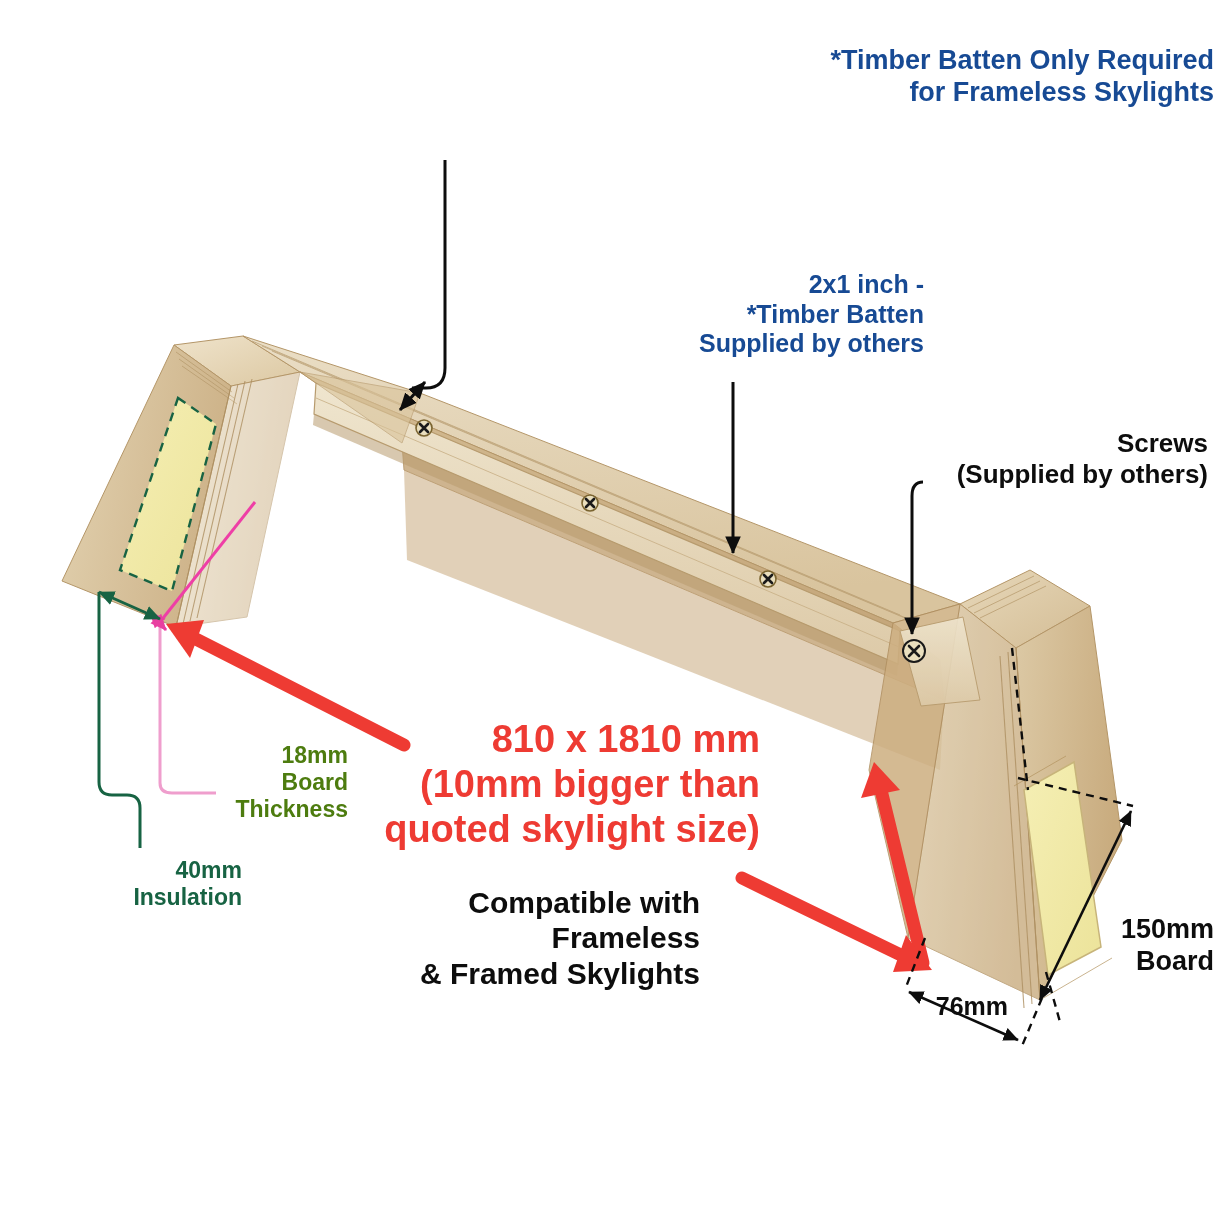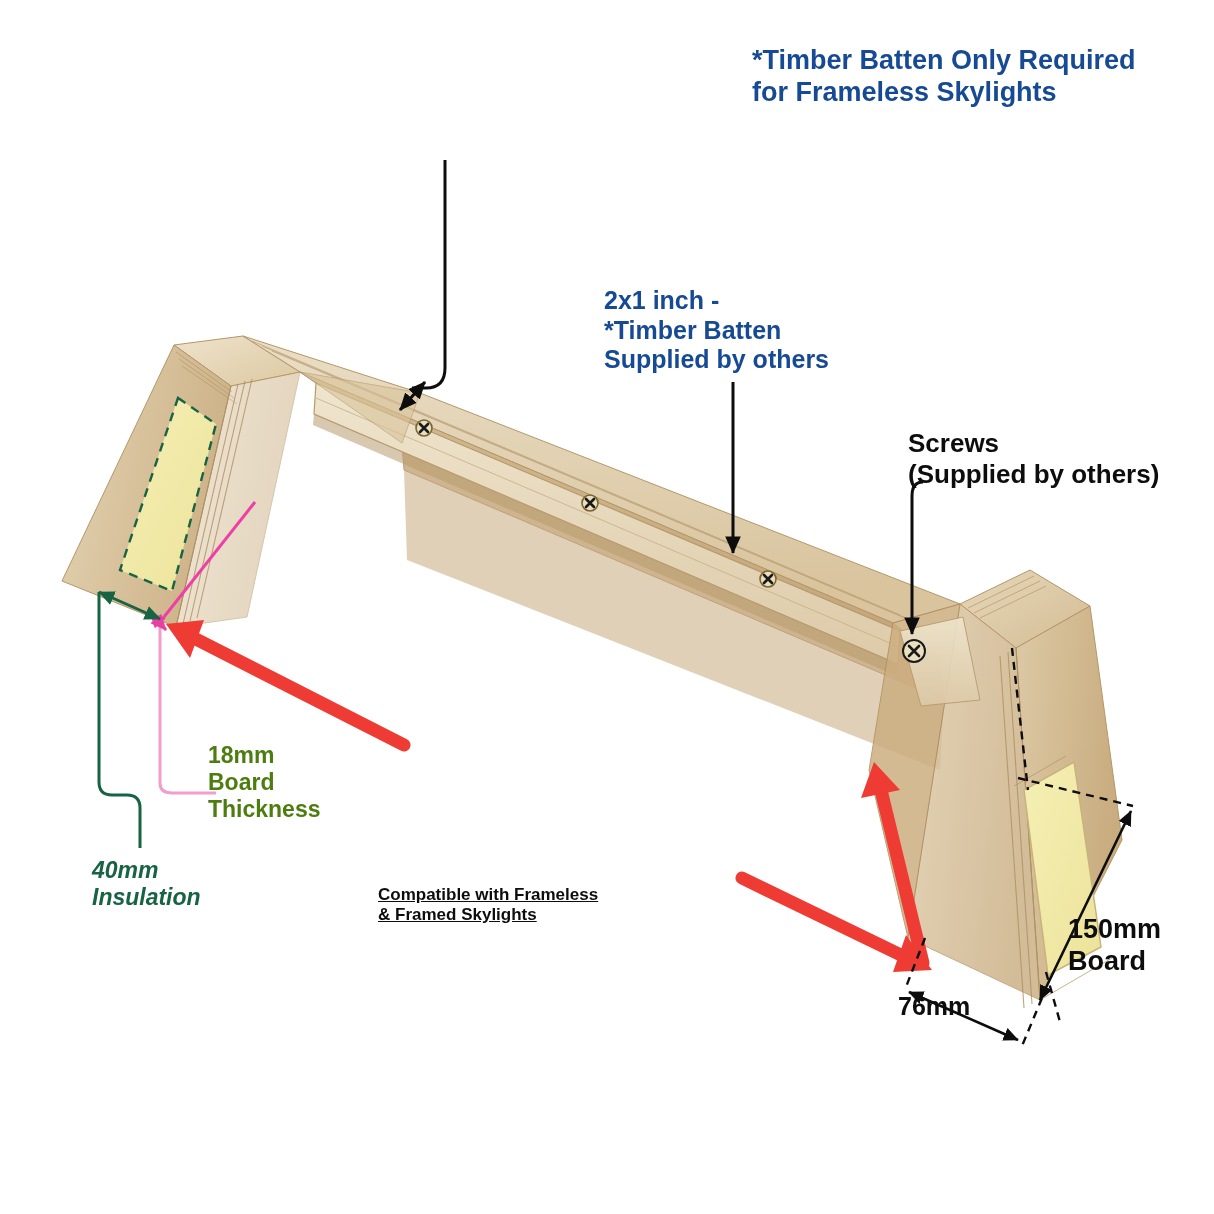--- a/index.html
+++ b/index.html
@@ -1,25 +1,25 @@
 <!DOCTYPE html>
 <html><head>
 <meta charset="utf-8">
 <style>
   html,body{margin:0;padding:0;background:#ffffff;}
   body{width:1214px;height:1214px;position:relative;overflow:hidden;
        font-family:"Liberation Sans","DejaVu Sans",sans-serif;}
   #stage{position:absolute;left:0;top:0;width:1214px;height:1214px;}
   svg.layer{position:absolute;left:0;top:0;width:1214px;height:1214px;overflow:visible;}
-  .lbl{position:absolute;text-align:left;line-height:1.18;font-weight:bold;white-space:pre-line;}
+  .lbl{position:absolute;text-align:right;line-height:1.18;font-weight:bold;white-space:pre-line;}
   .lbl-black{color:#0d0d0d;}
   .lbl-blue{color:#174a94;}
   .lbl-red{color:#ee3b33;}
   .lbl-pink{color:#4d7c0f;}
-  .lbl-green{color:#176343;font-style:italic;}
+  .lbl-green{color:#176343;}
 </style>
 </head>
 <body>
 
 <div id="stage">
 
   <svg class="layer" viewBox="0 0 1214 1214">
     <defs>
       <linearGradient id="gTopL" x1="0" y1="0" x2="1" y2="1">
         <stop offset="0" stop-color="#efe3cb"></stop>
@@ -216,29 +216,32 @@
       <path d="M1046,972 L1060,1022" stroke="#0d0d0d" stroke-width="2.4" stroke-dasharray="8 6" fill="none"></path>
       <line x1="1131" y1="811" x2="1040" y2="1000" stroke="#0d0d0d" stroke-width="2.6" marker-start="url(#arrBlack)" marker-end="url(#arrBlack)"></line>
       <path d="M1012,648 L1028,790" stroke="#0d0d0d" stroke-width="2.4" stroke-dasharray="8 6" fill="none"></path>
     </g>
   </svg>
 
 
   <div class="lbl lbl-blue" style="left:752px;top:45px;width:462px;font-size:27px;">*Timber Batten Only Required
 for Frameless Skylights</div>
 
-  <div class="lbl lbl-blue" style="left:604px;top:270px;width:320px;font-size:25px;margin-top:16px;">2x1 inch -
+  <div class="lbl lbl-blue" style="left:604px;top:270px;width:320px;font-size:25px;">2x1 inch -
 *Timber Batten
 Supplied by others</div>
 
   <div class="lbl lbl-black" style="left:908px;top:428px;width:300px;font-size:26px;">Screws
 (Supplied by others)</div>
 
-
-  <div class="lbl lbl-black" style="left:378px;top:885px;width:340px;font-size:17px;text-decoration:underline;">Compatible with Frameless
+  <div class="lbl lbl-red" style="left:326px;top:717px;width:434px;font-size:38px;">810 x 1810 mm
+(10mm bigger than
+quoted skylight size)</div>
+
+  <div class="lbl lbl-black" style="left:360px;top:885px;width:340px;font-size:30px;">Compatible with Frameless
 &amp; Framed Skylights</div>
 
   <div class="lbl lbl-pink" style="left:208px;top:742px;width:140px;font-size:23px;">18mm
 Board
 Thickness</div>
 
   <div class="lbl lbl-green" style="left:92px;top:857px;width:150px;font-size:23px;">40mm
 Insulation</div>
 
   <div class="lbl lbl-black" style="left:1068px;top:914px;width:146px;font-size:27px;">150mm

